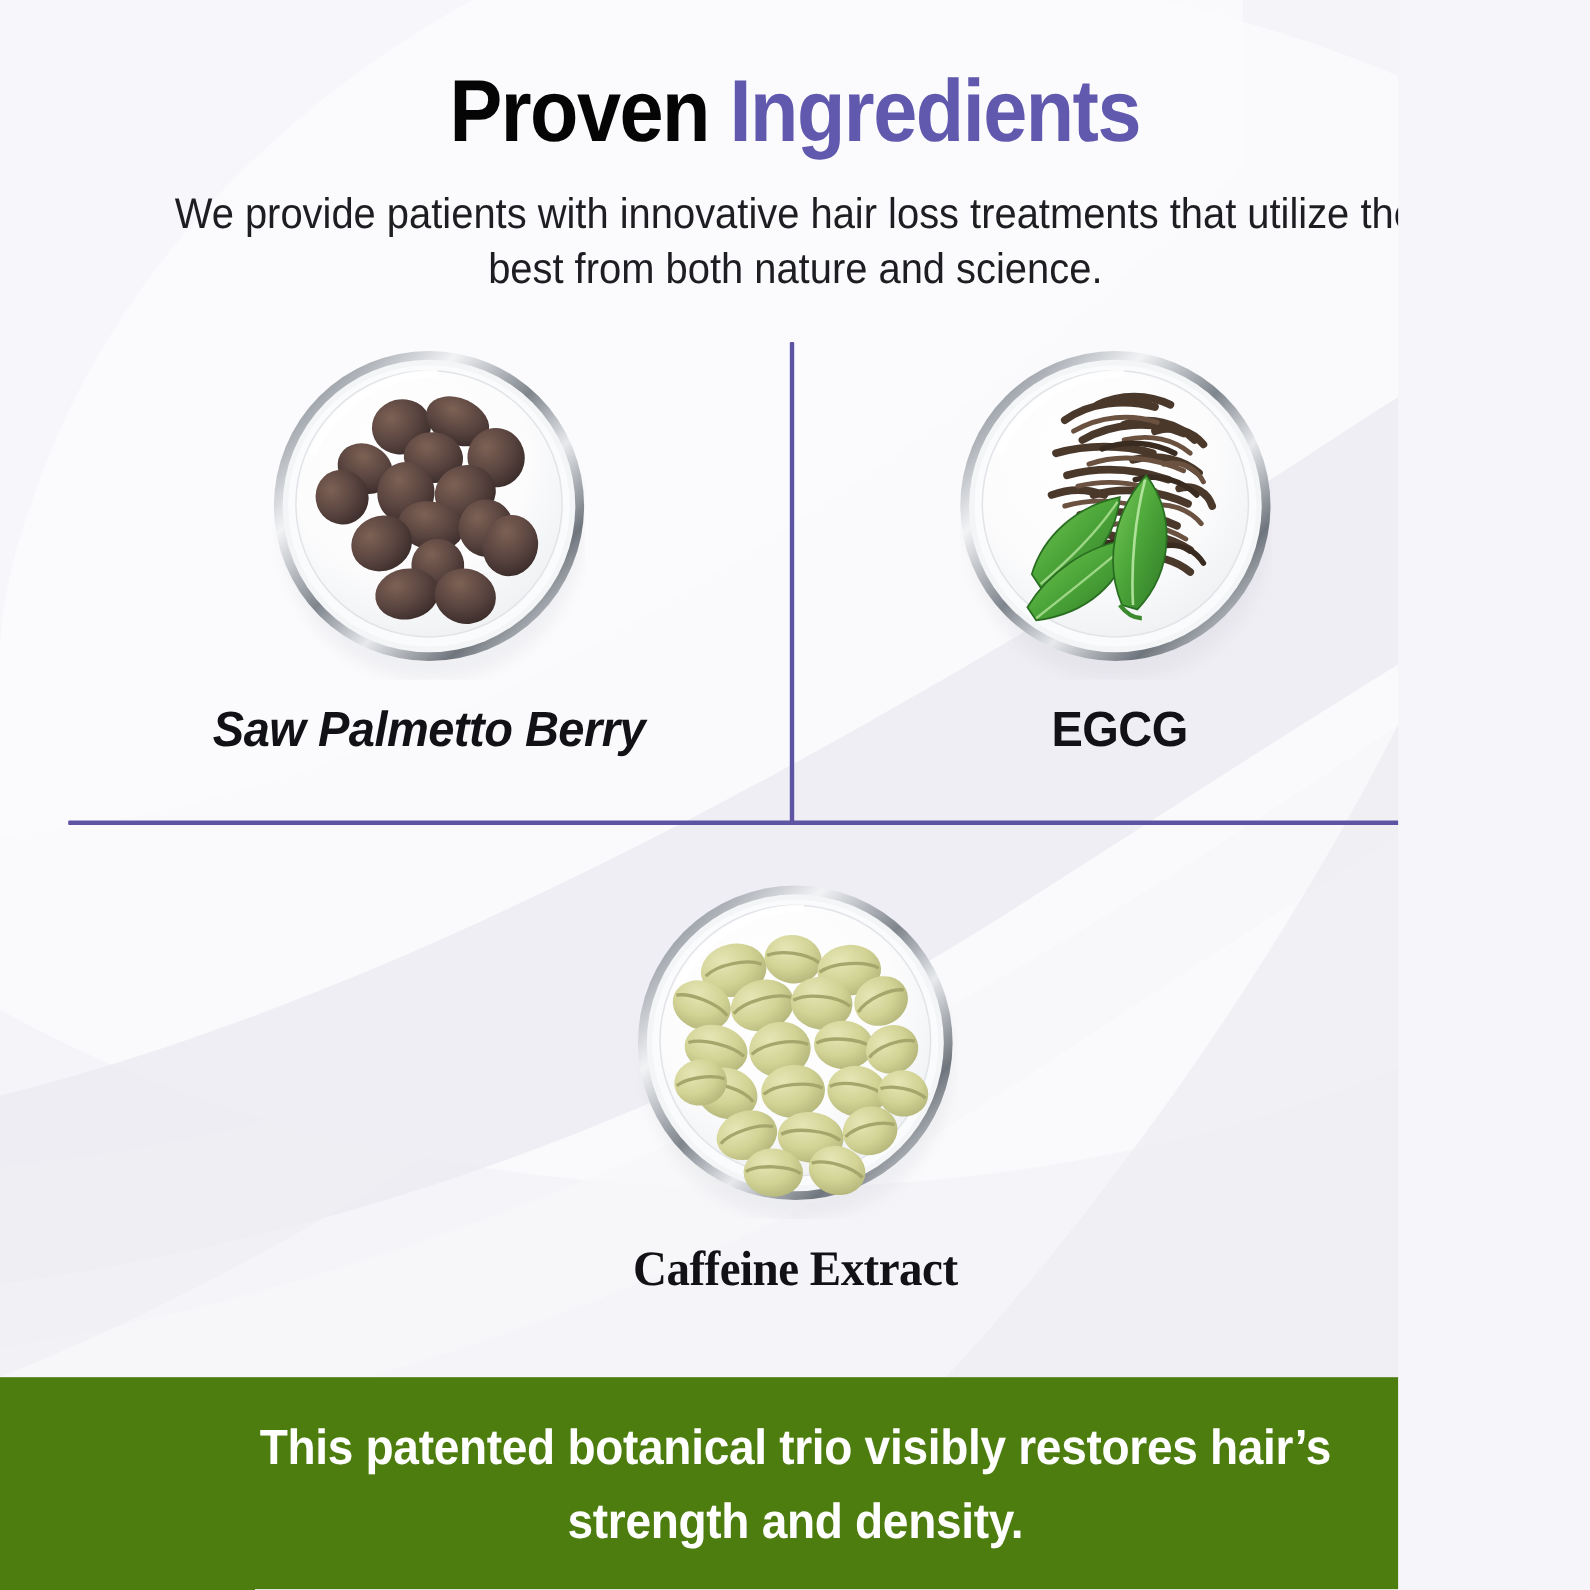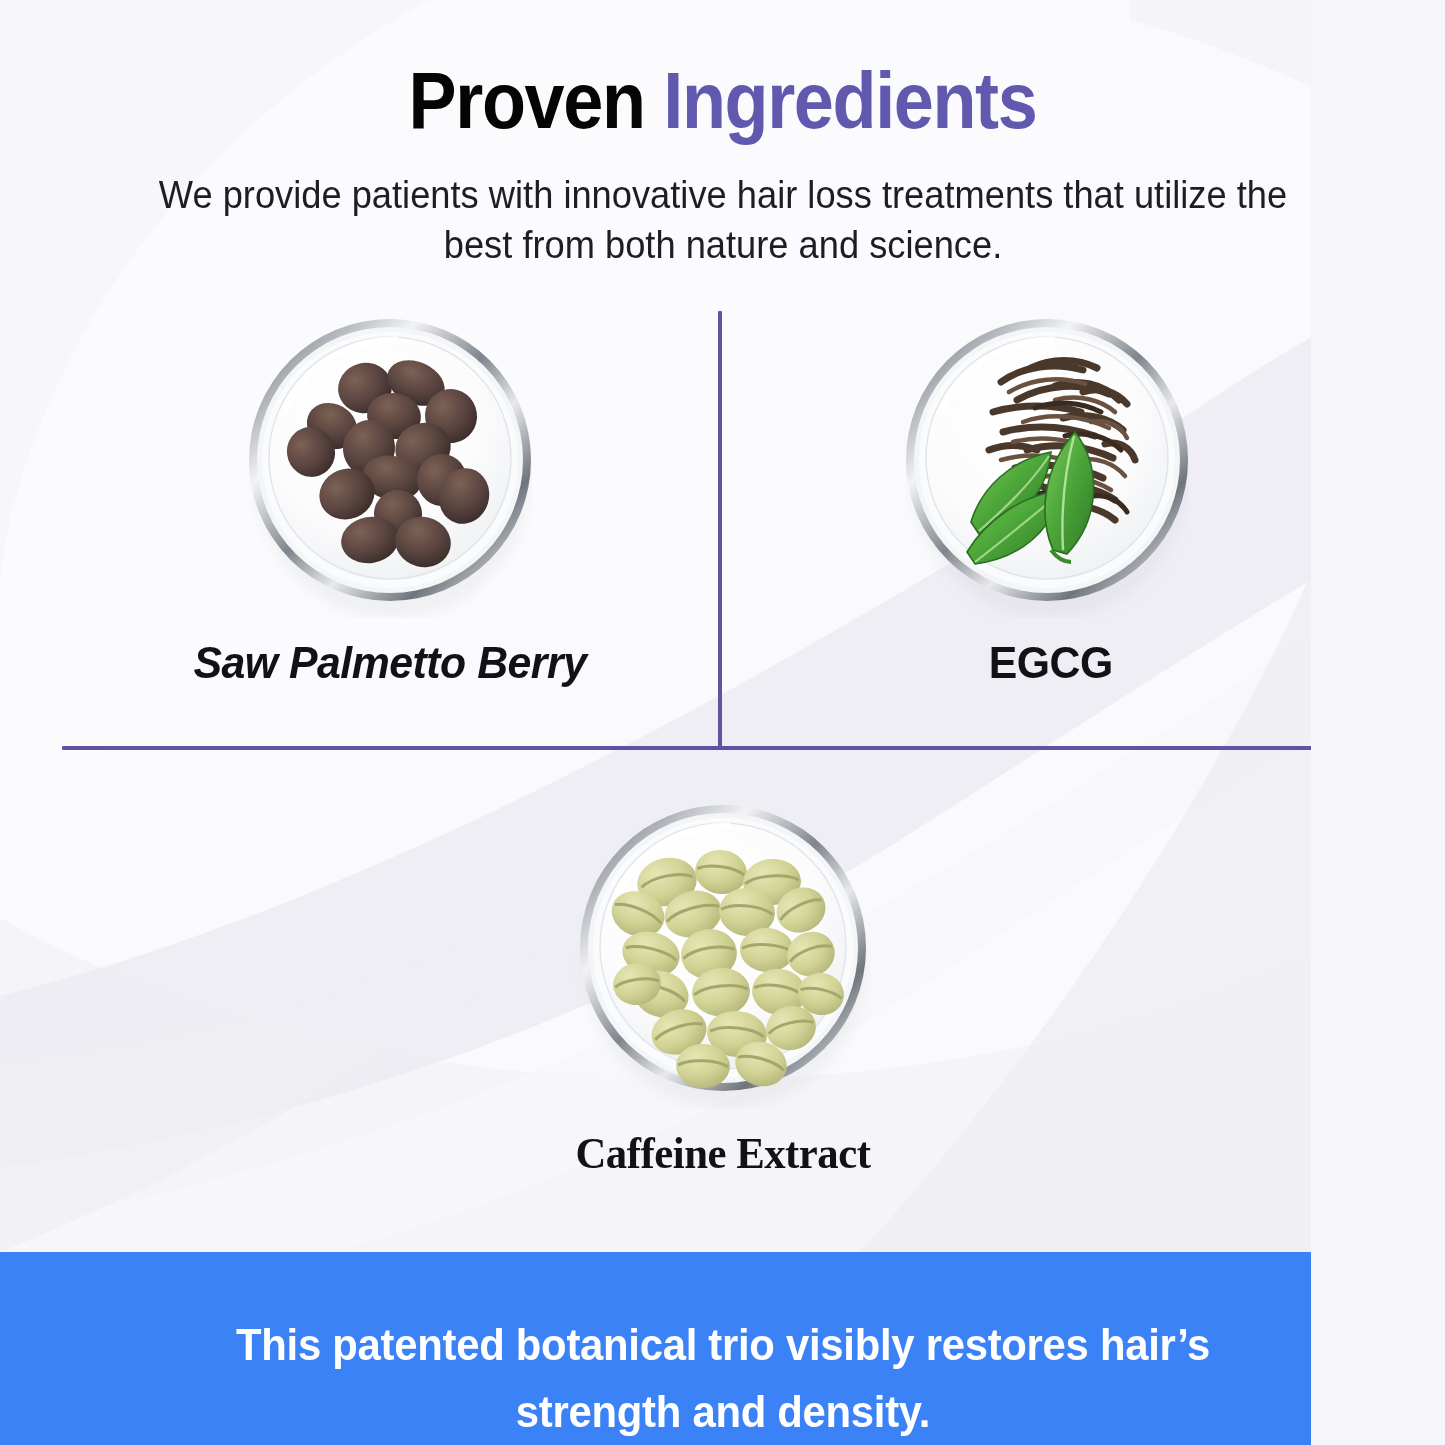--- a/index.html
+++ b/index.html
@@ -1,21 +1,21 @@
 <!DOCTYPE html>
 <html><head>
 <meta charset="utf-8">
 <style>
   html,body{margin:0;padding:0;}
   body{
     width:1445px;height:1445px;overflow:hidden;
     font-family:"Liberation Sans", sans-serif;
     background:#f6f5f9;
   }
-  #page{position:relative;width:1271px;height:1445px;overflow:hidden;background:#f5f4f8;padding-left:40px;}
+  #page{position:relative;width:1271px;height:1445px;overflow:hidden;background:#f5f4f8;}
 
   
   .bg-layer{position:absolute;inset:0;overflow:hidden;pointer-events:none;}
   .bg-svg{position:absolute;left:0;top:0;width:1445px;height:1445px;display:block;}
 
   
   .header{position:absolute;left:0;top:0;width:1445px;text-align:center;z-index:5;}
   .title{
     margin:0;padding:0;
     font-size:80px;line-height:86px;font-weight:bold;
@@ -40,43 +40,43 @@
     background:#5d54a4;z-index:4;border-radius:1px;
   }
   .divider-v{
     position:absolute;left:718px;top:311px;width:4px;height:437px;
     background:#5d54a4;z-index:4;border-radius:1px;
   }
 
   
   .cell{position:absolute;z-index:6;}
   #cell-saw{left:62px;top:300px;width:656px;font-style:italic;}
-  #cell-egcg{left:719px;top:300px;width:656px;}
+  #cell-egcg{left:686px;top:300px;width:656px;}
   #cell-caffeine{left:380px;top:788px;width:686px;font-family:Liberation Serif, serif;}
 
   .dish-wrap{position:relative;width:100%;display:flex;justify-content:center;}
   .dish{
     position:relative;width:284px;height:318px;
   }
   #cell-caffeine .dish{width:296px;height:320px;}
 
   .label{
     margin:0;padding-top:18px;
     font-size:45px;line-height:54px;font-weight:bold;color:#121216;
     letter-spacing:-0.5px;
     transform:scaleX(0.95);transform-origin:center top;
   }
   .label.center{text-align:center;}
   .label.left{text-align:left;padding-left:284px;transform-origin:left top;}
 
   
   .banner{
     position:absolute;left:0;top:1252px;width:1445px;height:193px;
-    background:#3b82f6;z-index:7;
-    display:flex;align-items:flex-end;justify-content:center;
+    background:#4d7c0f;z-index:7;
+    display:flex;align-items:center;justify-content:center;
   }
   .banner-text{
     margin:0;width:1180px;text-align:center;
     color:#ffffff;font-weight:bold;
     font-size:45px;line-height:67px;
     letter-spacing:-0.3px;
     transform:scaleX(0.93);transform-origin:center center;
   }
 </style>
 </head>

